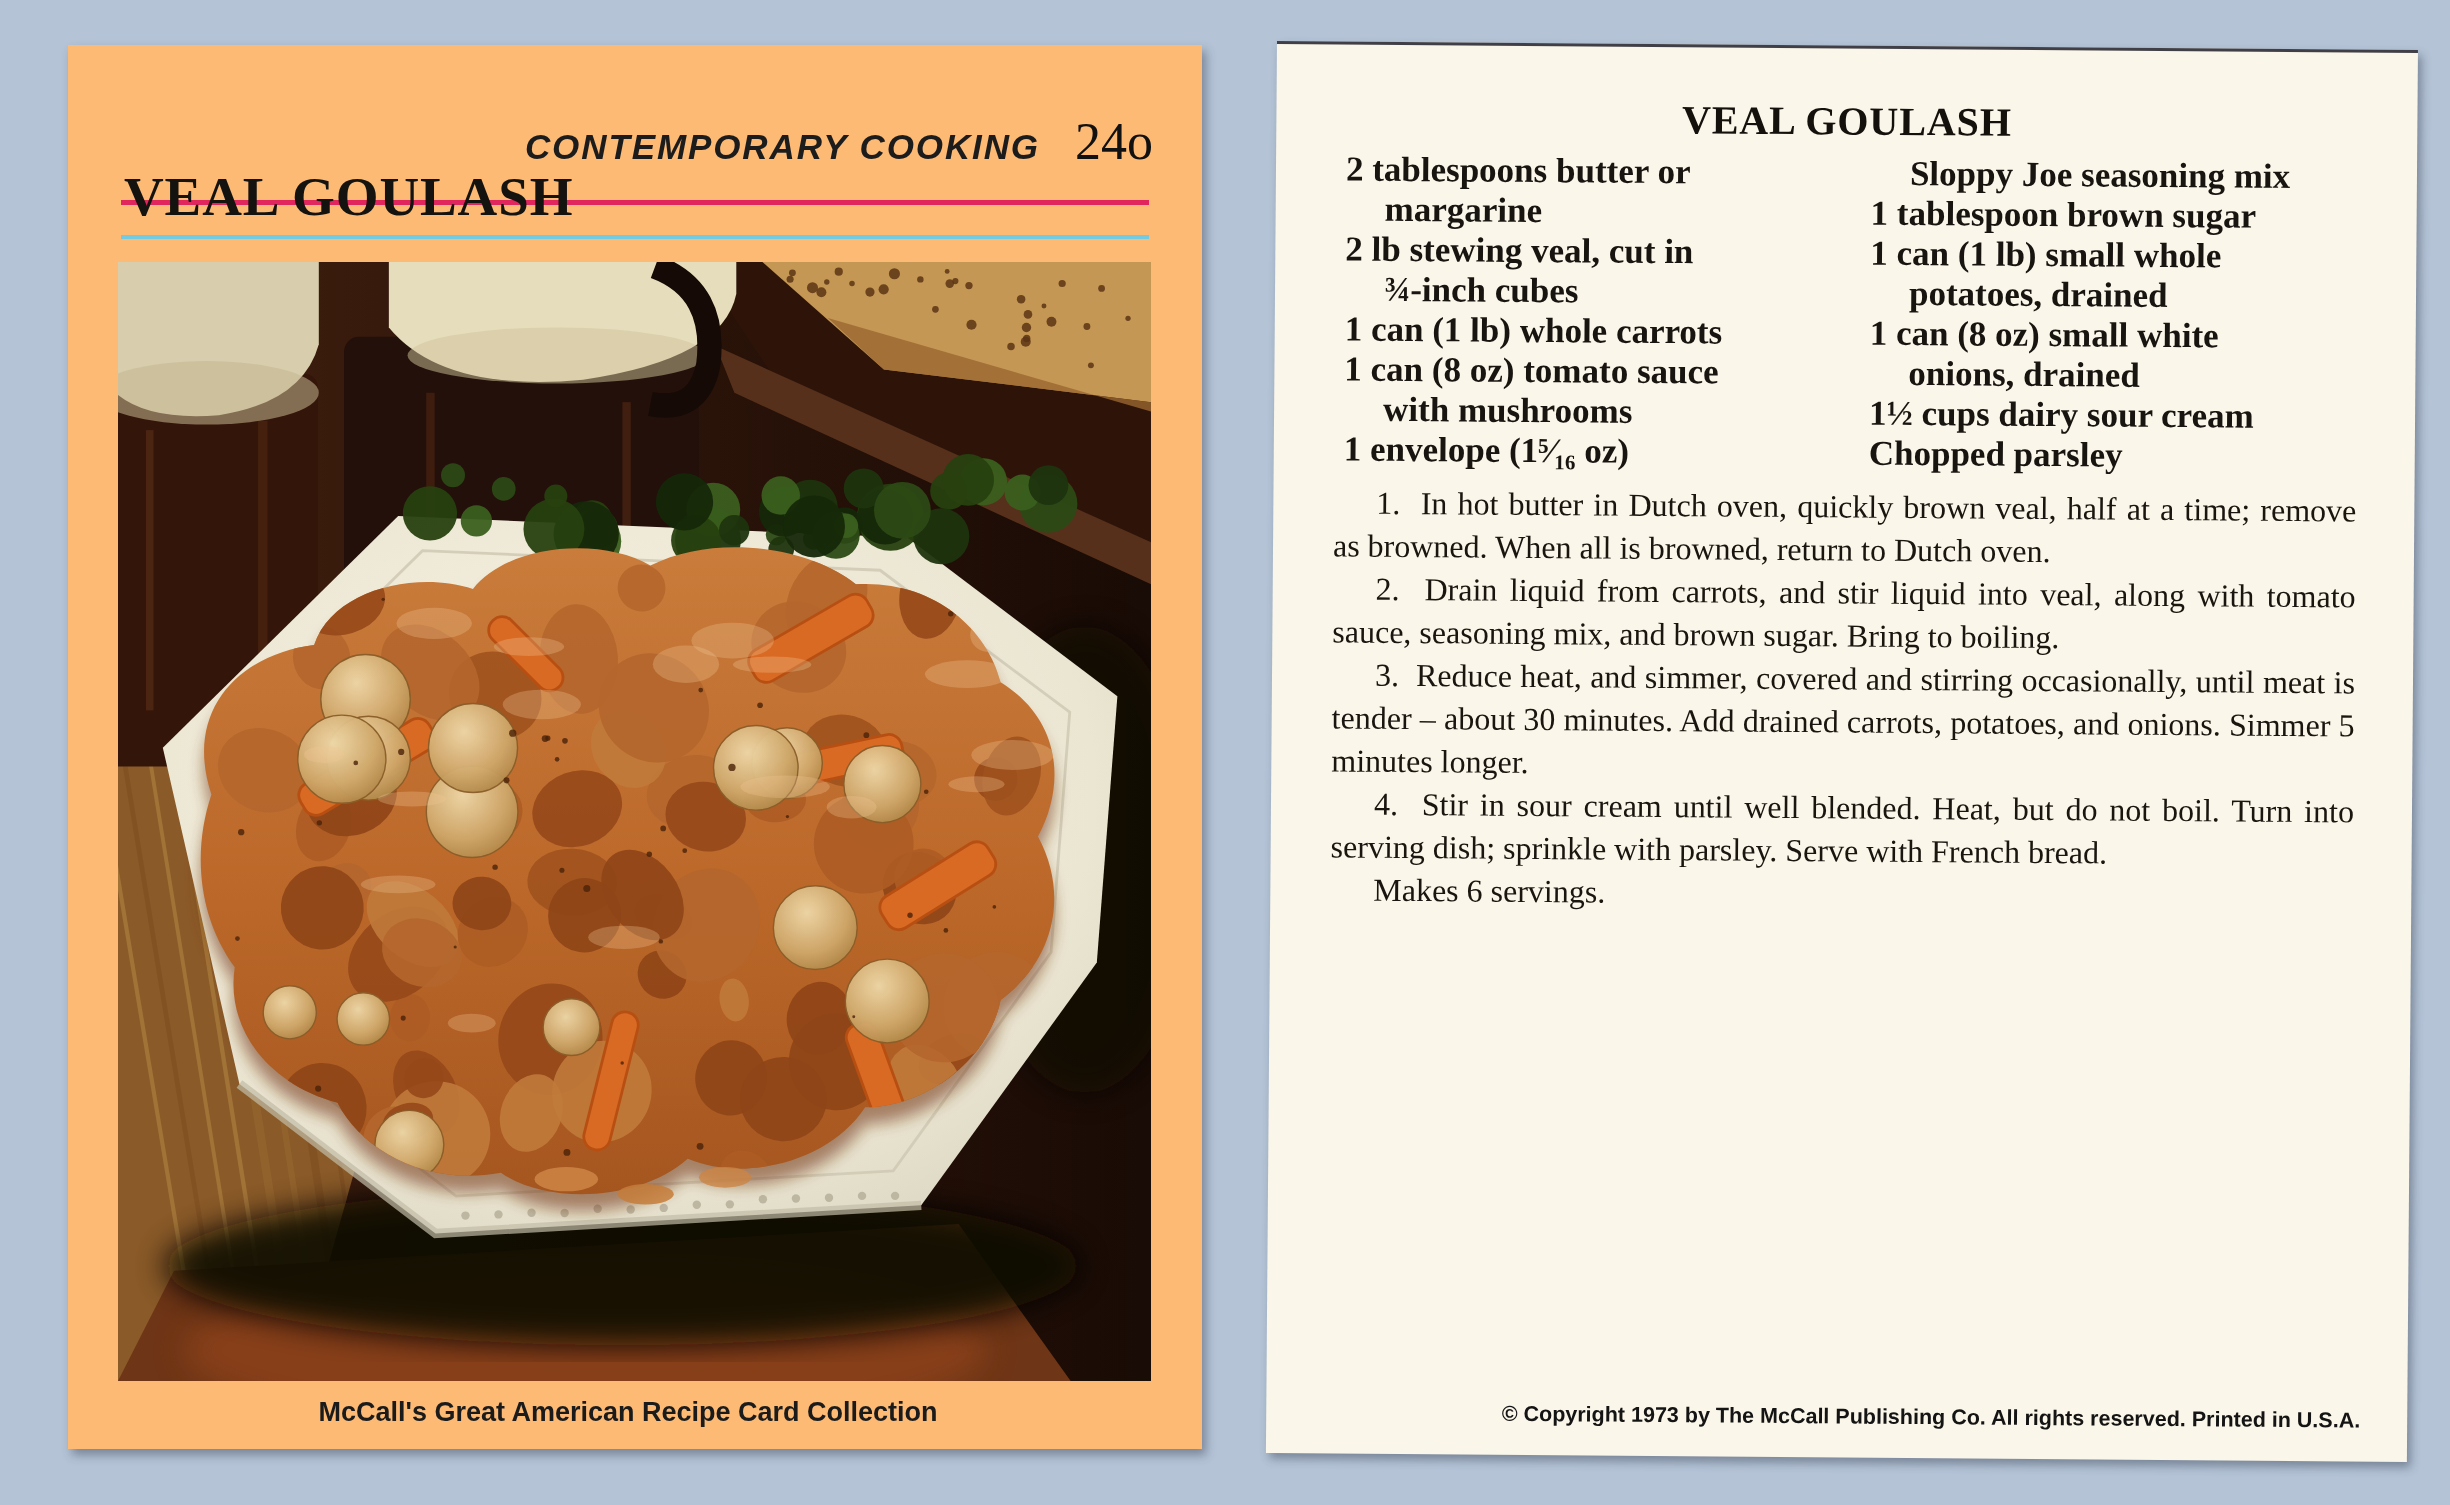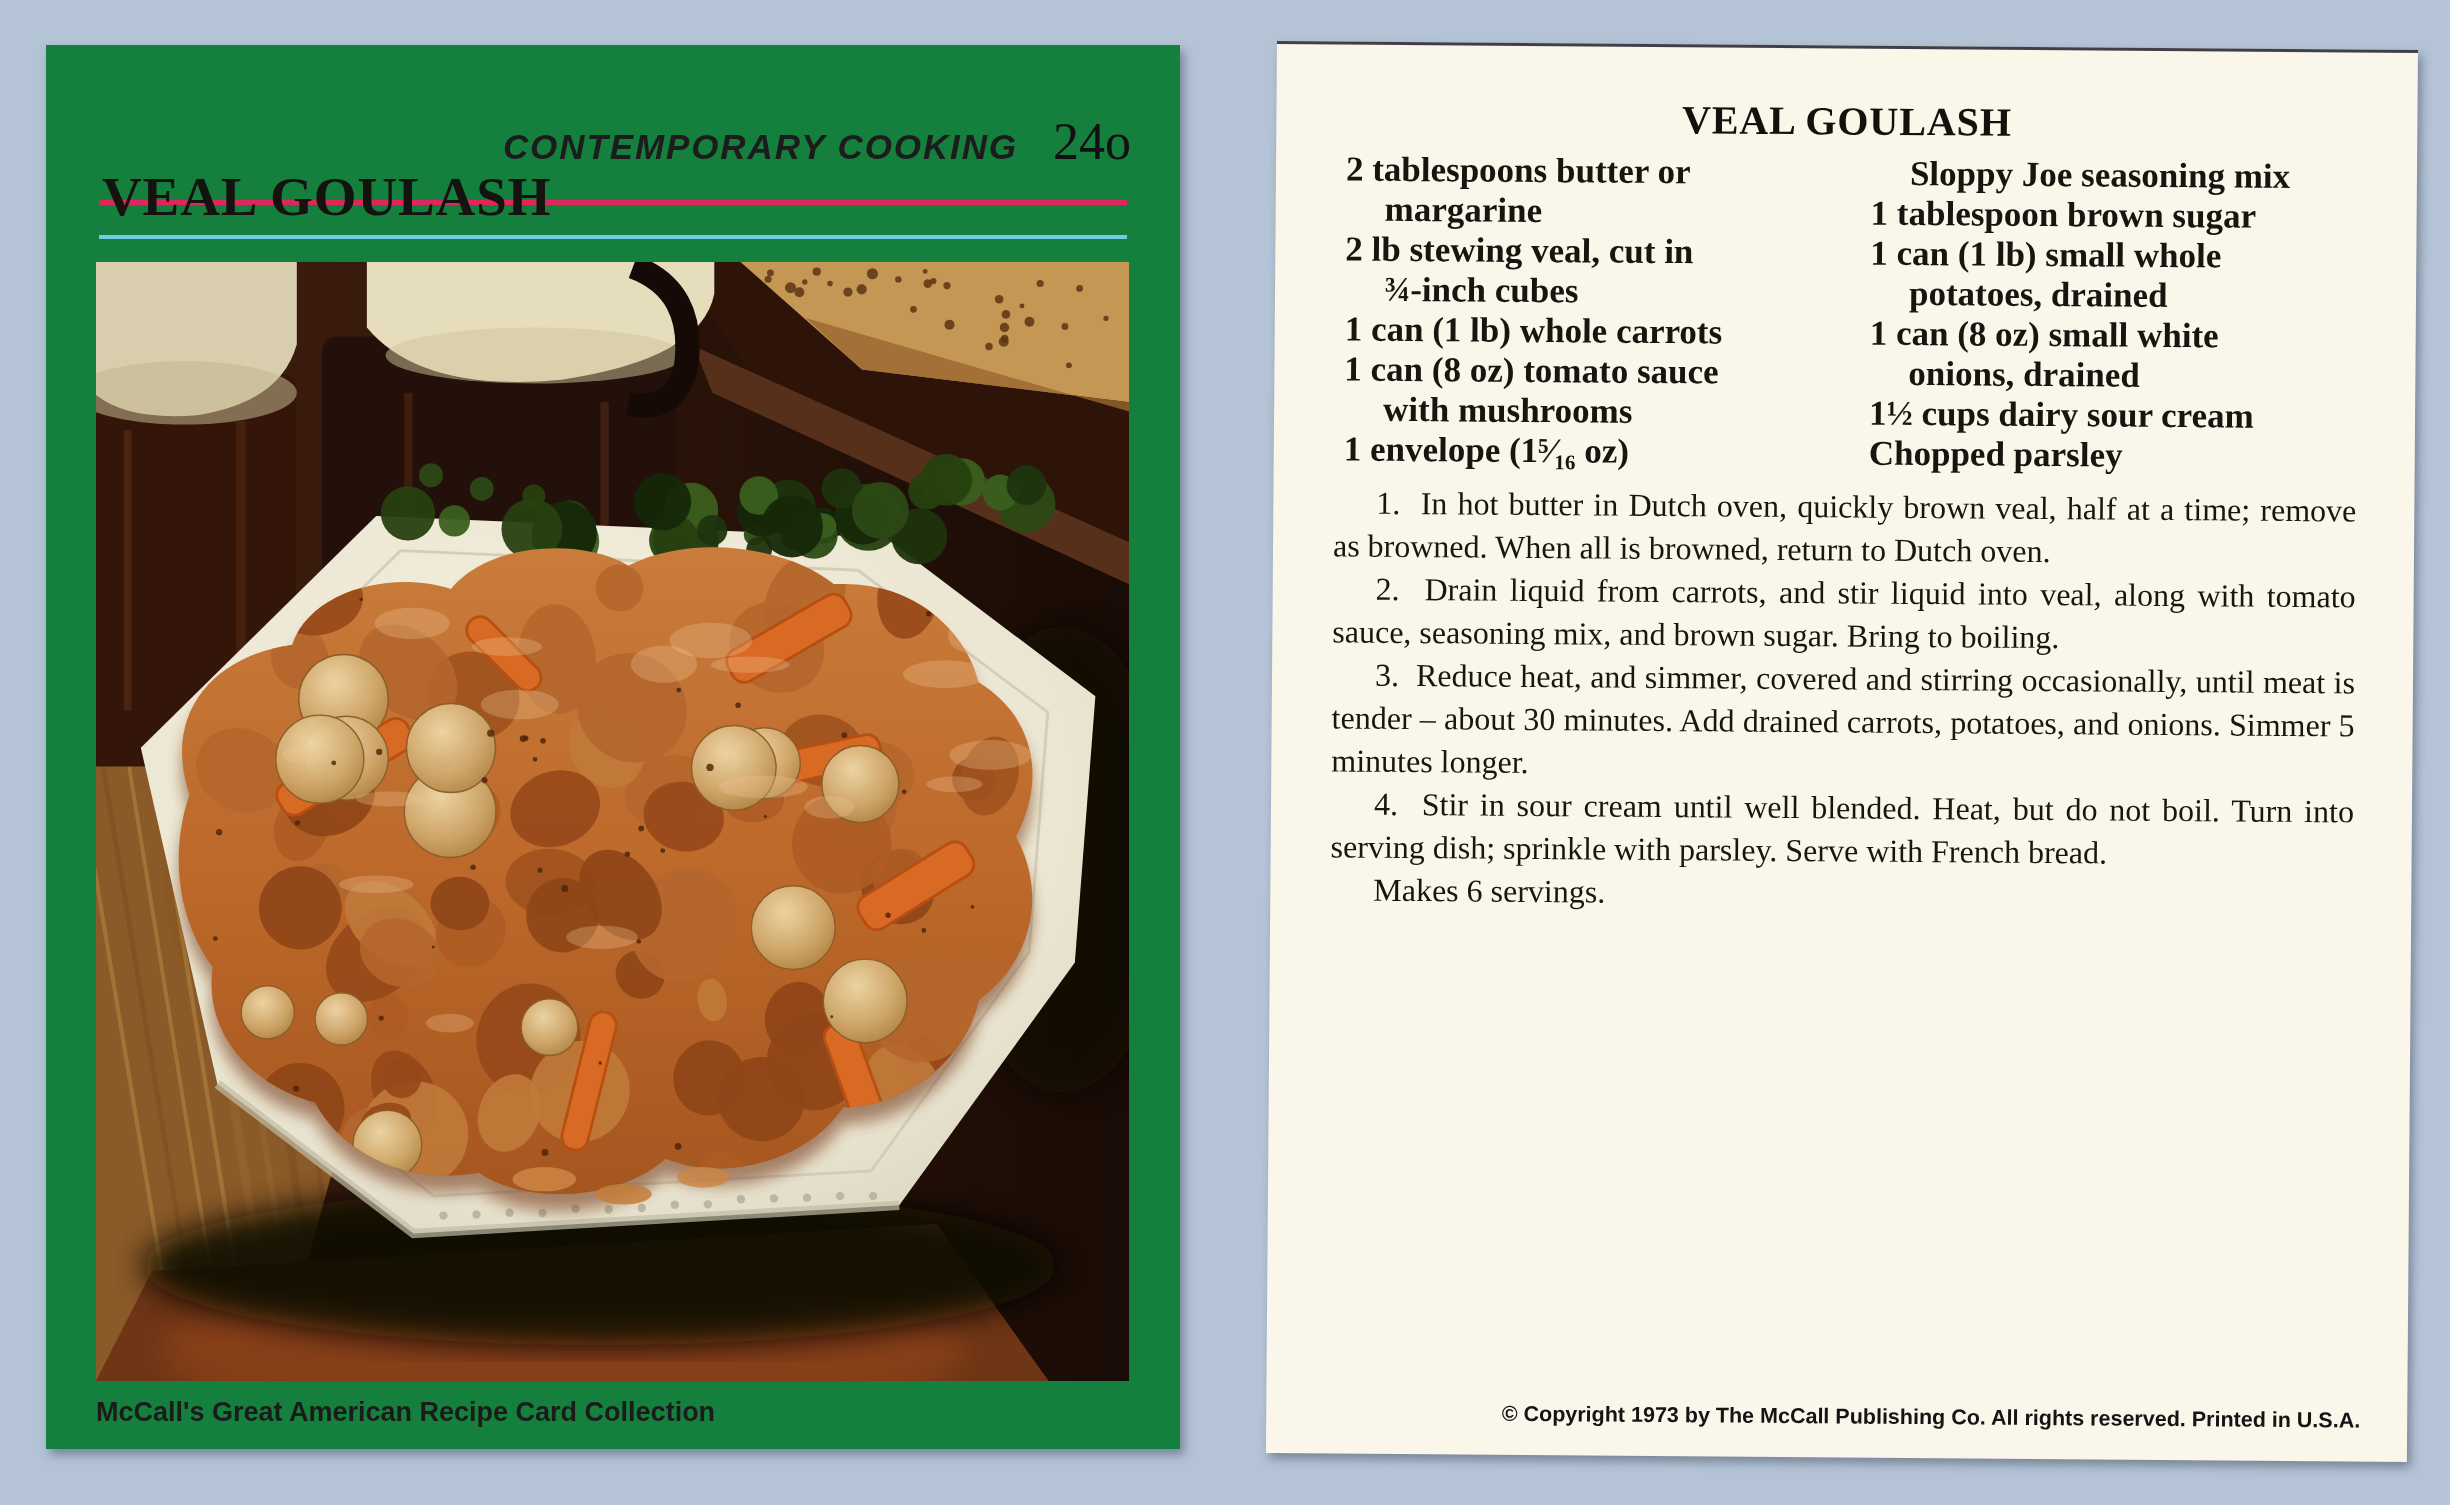--- a/index.html
+++ b/index.html
@@ -3,33 +3,33 @@
 <meta charset="utf-8">
 <style>
   html,body{margin:0;padding:0;}
   body{
     width:2450px;height:1505px;position:relative;overflow:hidden;
     background:#b4c3d6;
     font-family:"Liberation Serif",serif;
   }
   .card{position:absolute;box-shadow:3.7px 5.6px 9.3px rgba(50,60,80,.45);}
   
-  .card-front{left:46px;top:45px;width:1134px;height:1404px;background:#15803d;}
+  .card-front{left:68px;top:45px;width:1134px;height:1404px;background:#fdba74;}
   .fc-hdr{position:absolute;top:67px;right:49px;display:flex;align-items:baseline;gap:35px;}
   .fc-series{font-family:"Liberation Sans",sans-serif;font-style:italic;font-weight:700;
     font-size:35px;letter-spacing:1.9px;color:#1c1c1c;}
   .fc-number{font-family:"Liberation Serif",serif;font-weight:400;font-size:52px;color:#111;}
   .rule{position:absolute;left:53px;right:53px;}
   .rule-red{top:155px;height:4.7px;background:#e0265c;}
   .rule-blue{top:190px;height:3.7px;background:#72cbe2;}
   .fc-title{position:absolute;left:56px;top:120px;font-weight:700;font-size:55px;
     letter-spacing:0.9px;color:#151310;}
   .fc-photo{position:absolute;left:50px;top:217px;width:1033px;height:1119px;background:#241008;}
   .fc-photo svg{display:block;}
-  .fc-caption{position:absolute;left:50px;top:1352px;width:1033px;text-align:left;
+  .fc-caption{position:absolute;left:50px;top:1352px;width:1033px;text-align:center;
     padding-right:13px;box-sizing:border-box;
     font-family:"Liberation Sans",sans-serif;font-weight:700;font-size:27px;color:#1b1b1b;}
   
   .card-back{left:1277px;top:41px;width:1141px;height:1412px;background:#faf6e9;
     transform:rotate(.45deg);transform-origin:top left;border-top:3.7px solid rgba(18,18,30,.8);
     box-sizing:border-box;}
   .bc-title{position:absolute;top:49px;left:0;width:100%;text-align:center;
     font-weight:700;font-size:40px;letter-spacing:0.9px;color:#14110d;}
   .bc-ing{position:absolute;top:105px;left:70px;right:51px;display:flex;
     font-weight:700;font-size:35px;line-height:40px;color:#181410;}

